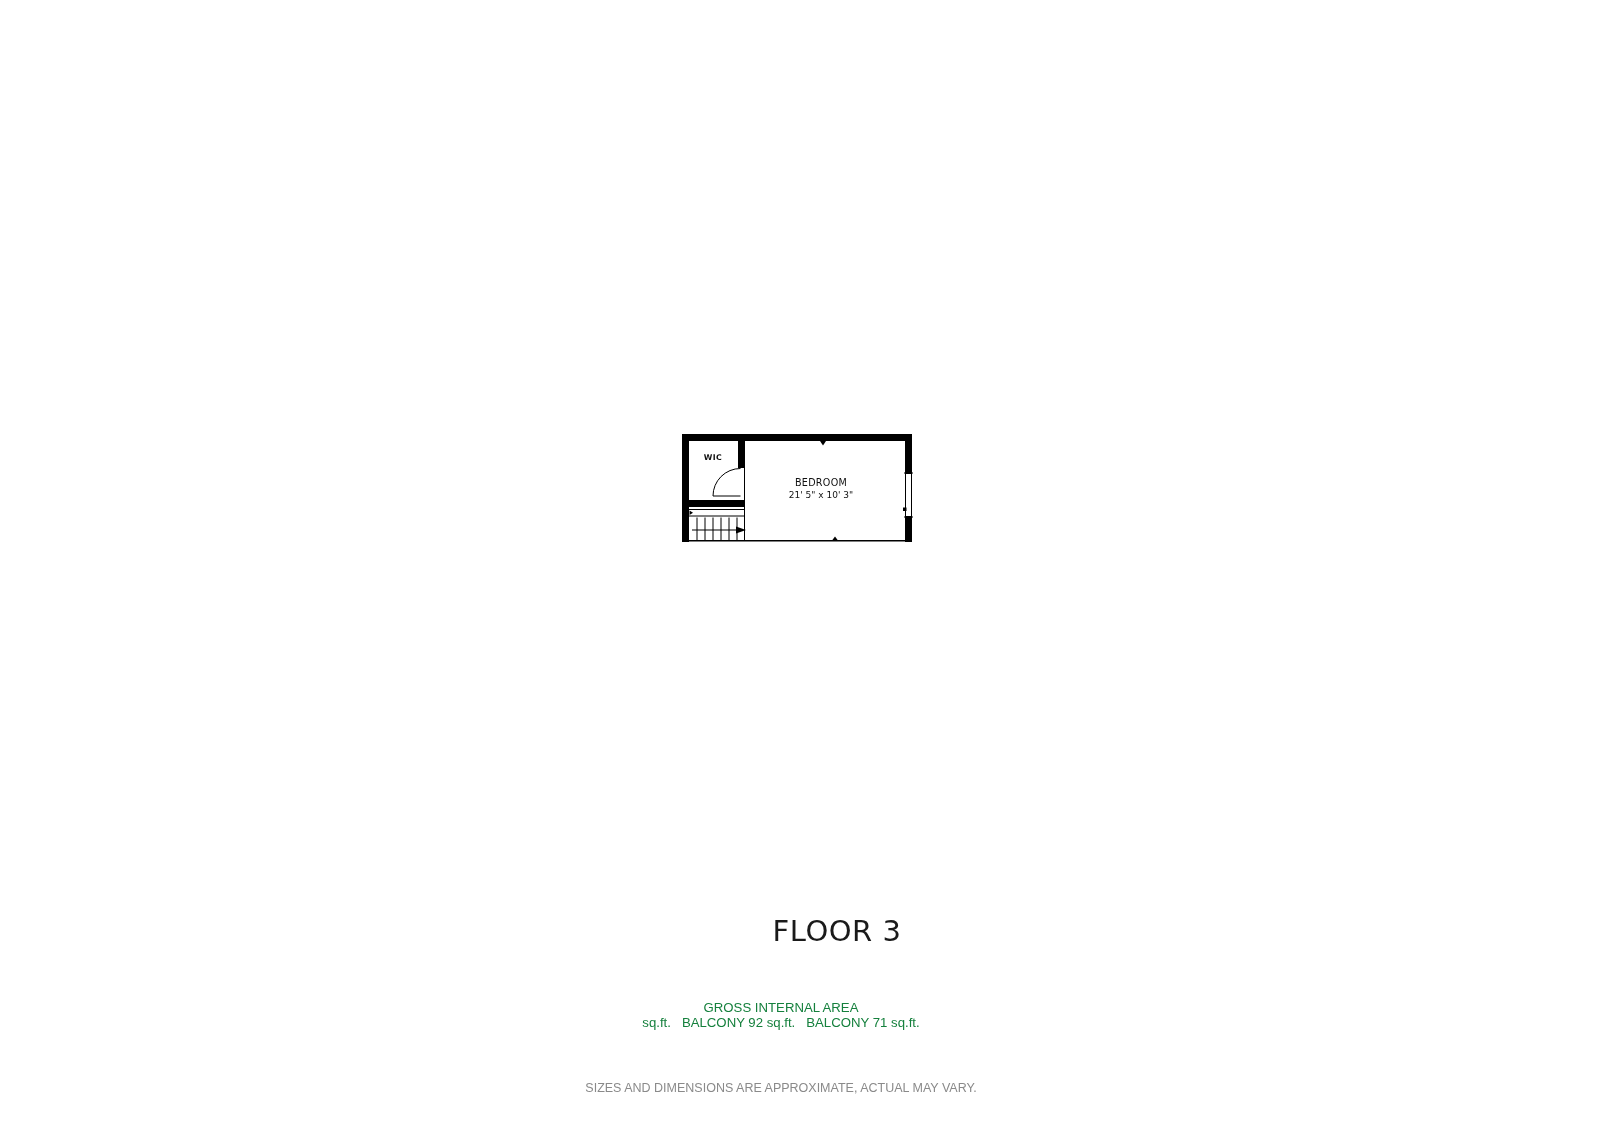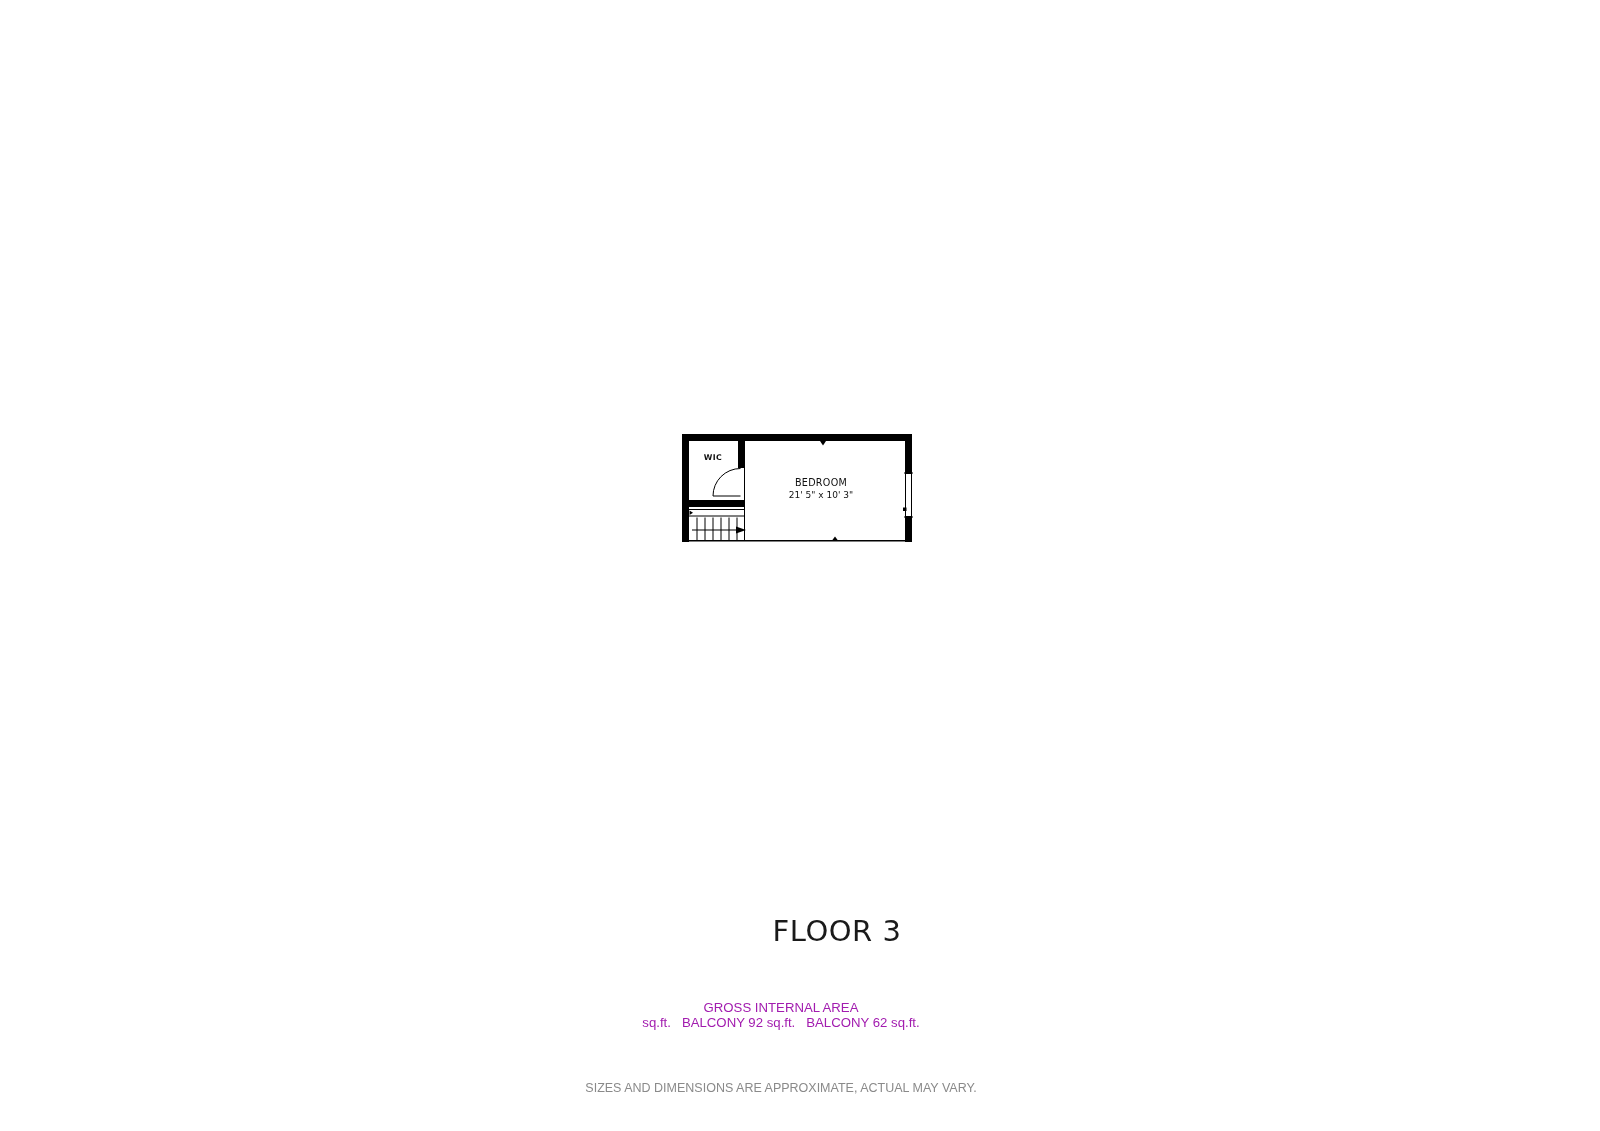--- a/index.html
+++ b/index.html
@@ -40,21 +40,21 @@
   }
   .area-block {
     position: absolute;
     left: 0;
     top: 1001px;
     width: 1562px;
     text-align: center;
     font-family: "Liberation Sans", sans-serif;
     font-size: 13.2px;
     line-height: 14.6px;
-    color: #a21caf;
+    color: #15803d;
   }
   .area-line {
     white-space: pre;
   }
   .disclaimer-wrap {
     position: absolute;
     left: 0;
     top: 1078px;
     width: 1562px;
     text-align: center;
@@ -115,18 +115,18 @@
   <text x="141" y="56" text-anchor="middle" class="plan-label" font-size="9.6" letter-spacing="0.3">BEDROOM</text>
   <text x="141" y="67.5" text-anchor="middle" class="plan-label" font-size="9">21' 5" x 10' 3"</text>
 </svg>
 
 <div class="floor-title-wrap">
   <span class="floor-title">FLOOR 3</span>
 </div>
 
 <div class="area-block">
   <div class="area-line">GROSS INTERNAL AREA</div>
-  <div class="area-line">sq.ft.   BALCONY 92 sq.ft.   BALCONY 62 sq.ft.</div>
+  <div class="area-line">sq.ft.   BALCONY 92 sq.ft.   BALCONY 71 sq.ft.</div>
 </div>
 
 <div class="disclaimer-wrap">
   <span class="disclaimer" style="color: rgb(138, 138, 138);">SIZES AND DIMENSIONS ARE APPROXIMATE, ACTUAL MAY VARY.</span>
 </div>
 
 </body></html>

